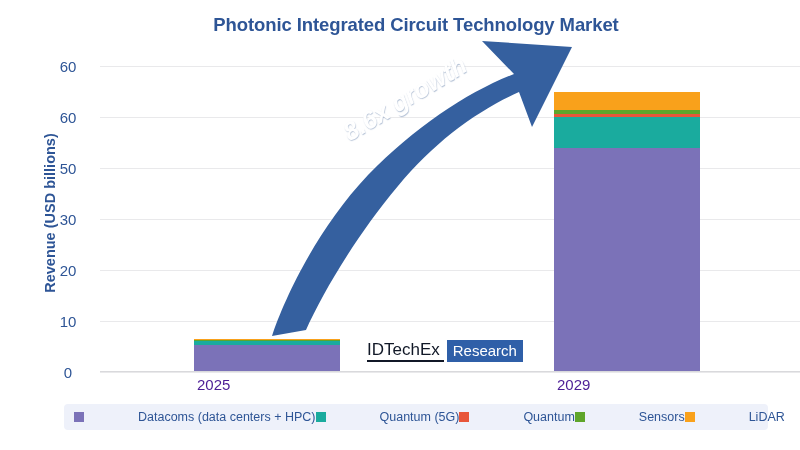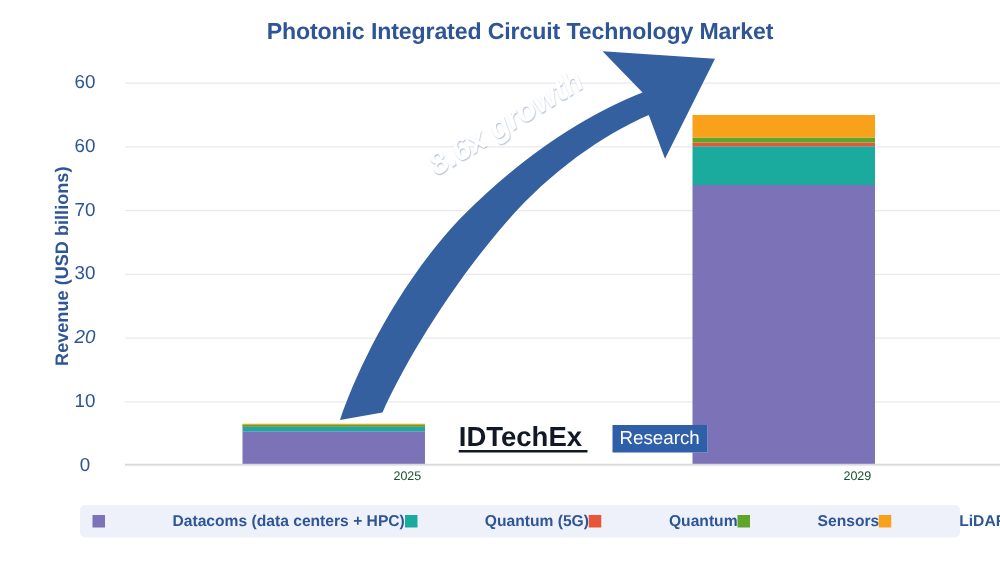--- a/index.html
+++ b/index.html
@@ -58,23 +58,23 @@
     font-size:15px;
     color:#2e5596;
     transform:translateY(-50%);
   }
 
   
   .xtick{
     position:absolute;
     top:310px;
     width:140px;
-    text-align:right;
-    font-size:10px;
-    color:#14532d;
+    text-align:left;
+    font-size:15px;
+    color:#4c1d95;
   }
 
   
   .bar{
     position:absolute;
     width:146px;
     bottom:0;
   }
   .seg{
     position:absolute;
@@ -102,67 +102,67 @@
 
   
   .logo{
     position:absolute;
     left:351px;top:340px;
     display:flex;align-items:stretch;
     background:#ffffff;
     height:22px;
   }
   .logo-main{
-    font-size:22px;font-weight:bold;color:#111827;
+    font-size:17px;font-weight:normal;color:#111827;
     border-bottom:2px solid #111827;
     line-height:20px;
     padding-right:4px;
   }
   .logo-research{
     background:#2f5fa8;color:#ffffff;
     font-size:15px;
     line-height:22px;
     padding:0 6px;
-    margin-left:20px;
+    margin-left:3px;
   }
 
   
   .legend{
     position:absolute;
     left:48px;top:404px;
     width:704px;height:26px;
     background:#eef1fa;
     border-radius:4px;
     display:flex;
     align-items:center;
     justify-content:space-around;
     padding:0 10px;
     box-sizing:border-box;
   }
   .legend-item{display:flex;align-items:center;gap:6px;}
   .legend-swatch{width:10px;height:10px;display:block;}
   .legend-label{
-    font-size:12.5px;font-weight:bold;color:#2e5596;white-space:nowrap;padding-left:48px;
+    font-size:12.5px;font-weight:normal;color:#2e5596;white-space:nowrap;padding-left:48px;
   }
 </style>
 </head>
 <body>
 
 <div id="chart-root">
 
   <div class="chart-title">Photonic Integrated Circuit Technology Market</div>
 
   <div class="y-axis-title">Revenue (USD billions)</div>
 
   <div id="ytick-labels">
       <div class="ytick" style="position: absolute; left: 34px; top: 372px; right: auto;">0</div>
       <div class="ytick" style="position: absolute; left: 34px; top: 321px; right: auto;">10</div>
-      <div class="ytick" style="position: absolute; left: 34px; top: 270px; right: auto; font-style: italic;">20</div>
+      <div class="ytick" style="position: absolute; left: 34px; top: 270px; right: auto;">20</div>
       <div class="ytick" style="position: absolute; left: 34px; top: 219px; right: auto;">30</div>
-      <div class="ytick" style="position: absolute; left: 34px; top: 168px; right: auto;">70</div>
+      <div class="ytick" style="position: absolute; left: 34px; top: 168px; right: auto;">50</div>
       <div class="ytick" style="position: absolute; left: 34px; top: 117px; right: auto;">60</div>
       <div class="ytick" style="position: absolute; left: 34px; top: 66px; right: auto;">60</div>
     </div>
 
   <div class="plot-area" id="plot-area">
     <div id="gridlines">
         <div class="gridline" style="top: 306px;"></div>
         <div class="gridline" style="top: 255px;"></div>
         <div class="gridline" style="top: 204px;"></div>
         <div class="gridline" style="top: 153px;"></div>

